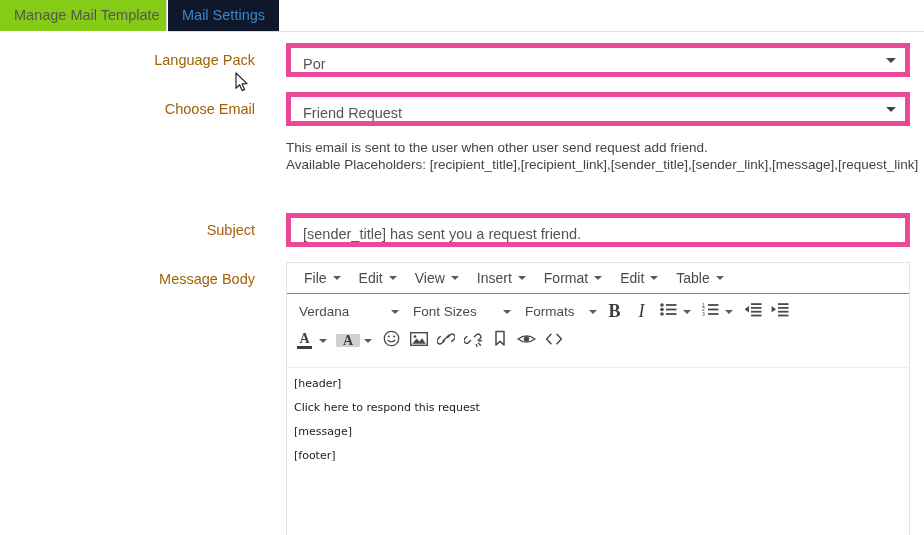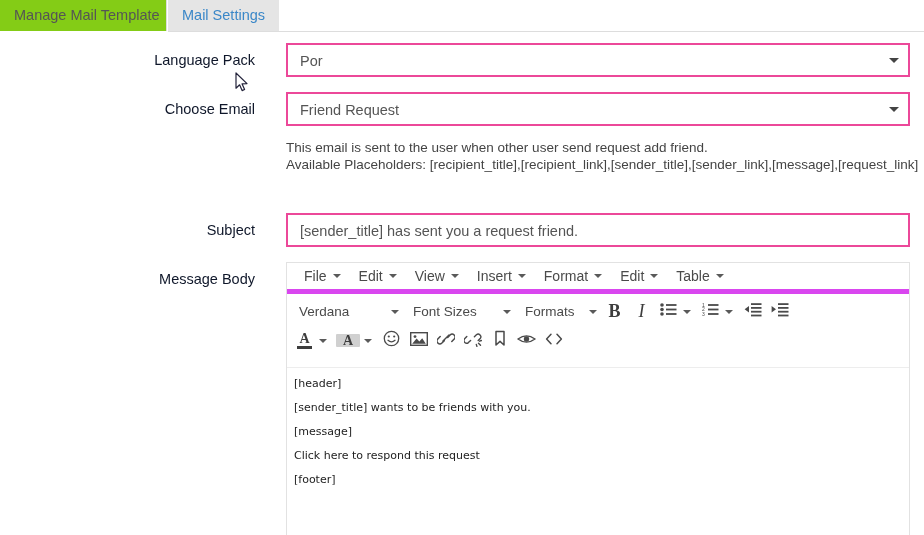--- a/index.html
+++ b/index.html
@@ -47,43 +47,43 @@
     padding-left: 14px;
     color: #555555;
     background: #84cc16;
     border-right: 1px solid #dddddd;
   }
   .tab-inactive {
     left: 168px;
     padding-left: 14px;
     padding-right: 14px;
     color: #3a87c8;
-    background: #e5e5e5;
+    background: #0f172a;
   }
 
   
   .label {
     position: absolute;
     text-align: right;
     font-size: 14.5px;
-    color: #0f172a;
+    color: #a16207;
     white-space: nowrap;
   }
   .label-langpack { left: 55px; top: 52px; width: 200px; }
   .label-chooseemail { left: 55px; top: 101px; width: 200px; }
   .label-subject { left: 55px; top: 222px; width: 200px; }
   .label-messagebody { left: 55px; top: 271px; width: 200px; }
 
   .field {
     position: absolute;
     left: 286px;
     width: 624px;
     height: 34px;
     box-sizing: border-box;
-    border: 2px solid #ec4899;
+    border: 5px solid #ec4899;
     background: #ffffff;
     font-size: 14.5px;
     color: #555555;
     line-height: 32px;
     padding: 0 12px;
     white-space: nowrap;
     overflow: hidden;
   }
   .select-field { cursor: pointer; }
   .select-caret {
@@ -118,21 +118,21 @@
     left: 286px;
     top: 262px;
     width: 624px;
     height: 290px;
     box-sizing: border-box;
     border: 1px solid #e2e2e2;
     background: #ffffff;
   }
   .editor-menubar {
     height: 31px;
-    border-bottom: 5px solid #d946ef;
+    border-bottom: 1px solid #d946ef;
     display: flex;
     align-items: center;
     padding-left: 8px;
     box-sizing: border-box;
   }
   .menu-item {
     font-size: 14px;
     color: #4a4a4a;
     padding: 0 9px;
     line-height: 30px;
@@ -500,23 +500,22 @@
             </g>
           </svg>
         </span>
       </div>
 
     </div>
   </div>
 
   <div class="editor-content">
     <p>[header]</p>
-    <p>[sender_title] wants to be friends with you.</p>
+    <p>Click here to respond this request</p>
     <p>[message]</p>
-    <p>Click here to respond this request</p>
     <p>[footer]</p>
   </div>
 
 </div>
 
 <div class="cursor">
   <svg width="14" height="21" viewBox="0 0 14 21">
     <path d="M1 1 L1 16.2 L4.6 12.8 L7.1 18.6 L9.6 17.5 L7.1 11.9 L12 11.6 Z" fill="#ffffff" stroke="#22223a" stroke-width="1.2" stroke-linejoin="round"></path>
   </svg>
 </div>

